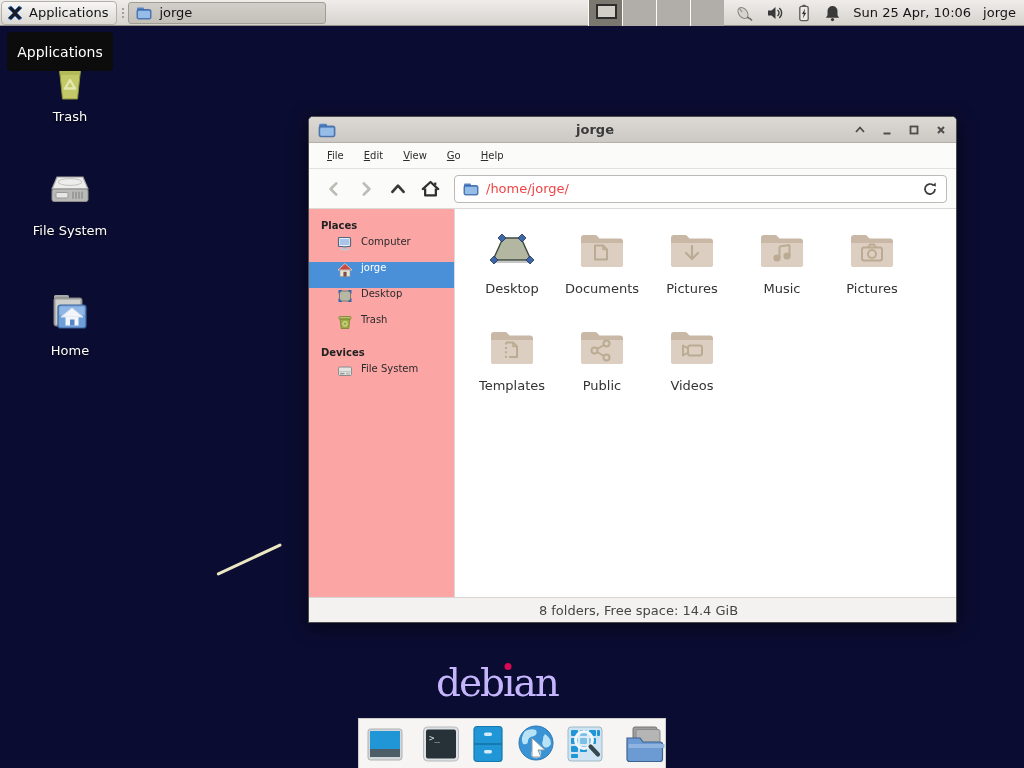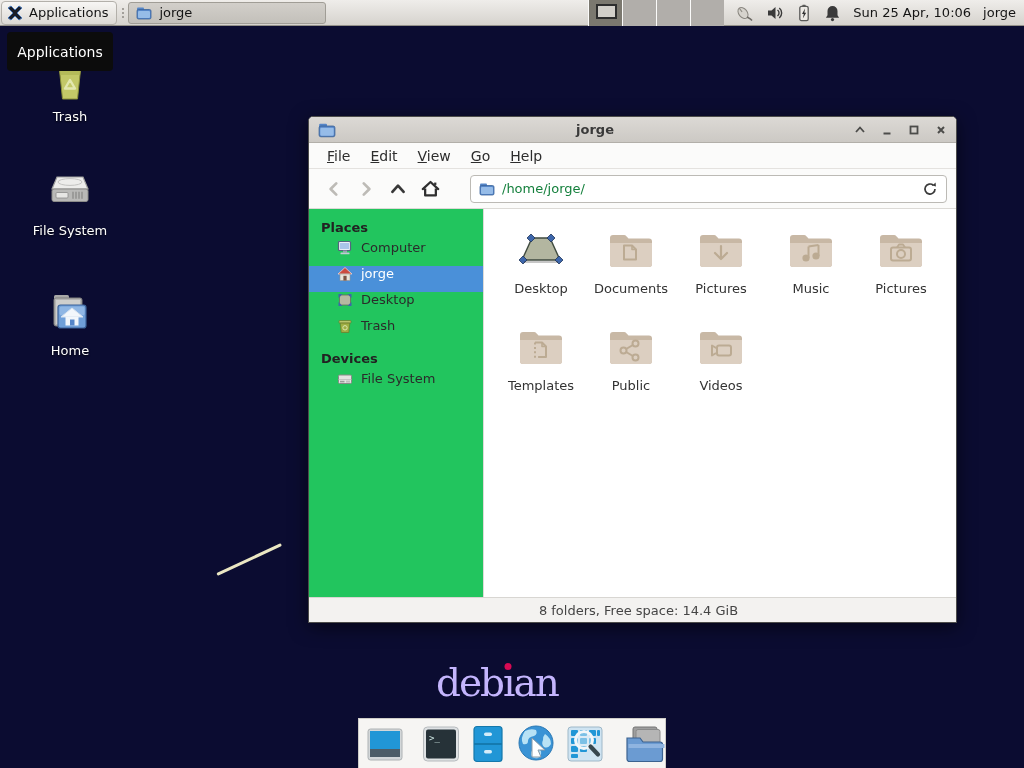--- a/index.html
+++ b/index.html
@@ -65,34 +65,34 @@
   .window { position:absolute; left:308px; top:116px; width:649px; height:507px;
     background:#fff; border:1px solid #4c4c4a; border-radius:5px 5px 0 0;
     box-shadow:0 4px 18px rgba(0,0,0,.55); display:flex; flex-direction:column; z-index:20; }
   .titlebar { height:26px; background:linear-gradient(#dcd9d5,#ccc9c4); border-radius:4px 4px 0 0;
     border-bottom:1px solid #b2afa9; display:flex; align-items:center; padding:0 9px; flex:none; }
   .title { flex:1; text-align:center; font-size:13px; font-weight:bold; color:#3a3a3a; }
   .winctl { display:flex; align-items:center; gap:15px; }
   .winctl span { display:flex; align-items:center; }
 
   .menubar { height:26px; background:#fbfbfa; border-bottom:1px solid #e4e2df; display:flex;
-    align-items:center; padding-left:8px; font-size:14px; color:#2d2d2d; flex:none; }
+    align-items:center; padding-left:8px; font-size:10px; color:#2d2d2d; flex:none; }
   .menu-item { padding:4px 10px; }
   .menu-item u { text-decoration:underline; }
 
   .toolbar { height:40px; background:#fbfbfa; border-bottom:1px solid #dcdad6; display:flex;
     align-items:center; padding:0 9px; flex:none; }
   .tool-btn { width:32px; height:28px; display:flex; align-items:center; justify-content:center; }
-  .pathbar { flex:1; height:28px; margin-left:24px; background:#fff; border:1px solid #bcbab5;
-    border-radius:4px; display:flex; align-items:center; gap:7px; padding:0 8px; font-size:13px; color:#15803d; }
+  .pathbar { flex:1; height:28px; margin-left:8px; background:#fff; border:1px solid #bcbab5;
+    border-radius:4px; display:flex; align-items:center; gap:7px; padding:0 8px; font-size:13px; color:#ef4444; }
   .pathbar .reload { margin-left:auto; display:flex; }
 
   .winbody { flex:1; display:flex; min-height:0; }
-  .sidebar { width:175px; background:#22c55e; border-right:1px solid #dddbd7; padding-top:4px;
-    font-size:13px; color:#2b2b2b; flex:none; }
+  .sidebar { width:146px; background:#fca5a5; border-right:1px solid #dddbd7; padding-top:4px;
+    font-size:10px; color:#2b2b2b; flex:none; }
   .side-header { font-weight:bold; padding:7px 12px 5px 12px; color:#222; }
   .side-item { display:flex; align-items:flex-start; gap:8px; height:26px; padding-left:28px; }
   .side-item svg { flex:none; }
   .side-item.selected { background:#4a90d9; color:#fff; }
 
   .mainview { flex:1; background:#fff; padding:12px 0 0 12px; display:flex; flex-wrap:wrap;
     align-content:flex-start; overflow:hidden; }
   .file { width:90px; height:97px; display:flex; flex-direction:column; align-items:center;
     gap:7px; padding-top:5px; }
   .file .flabel { font-size:13px; color:#333; }

